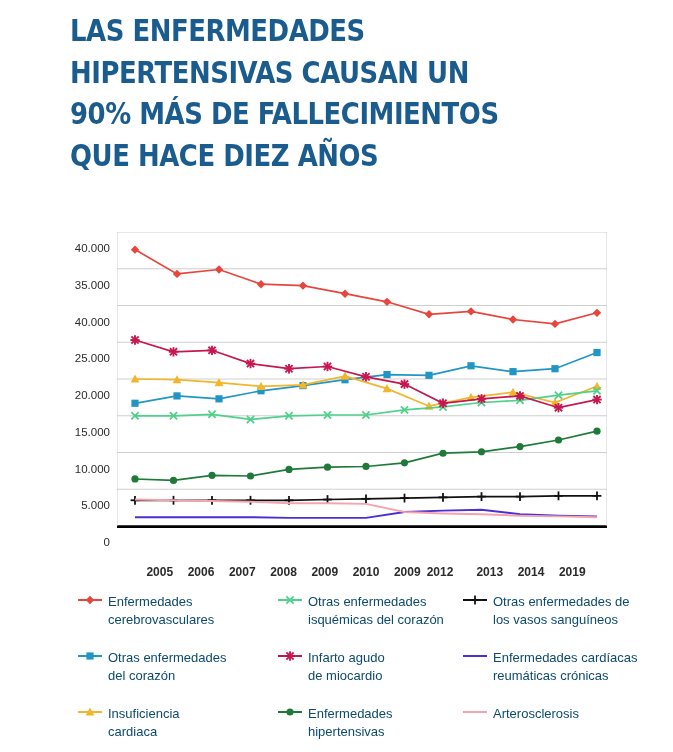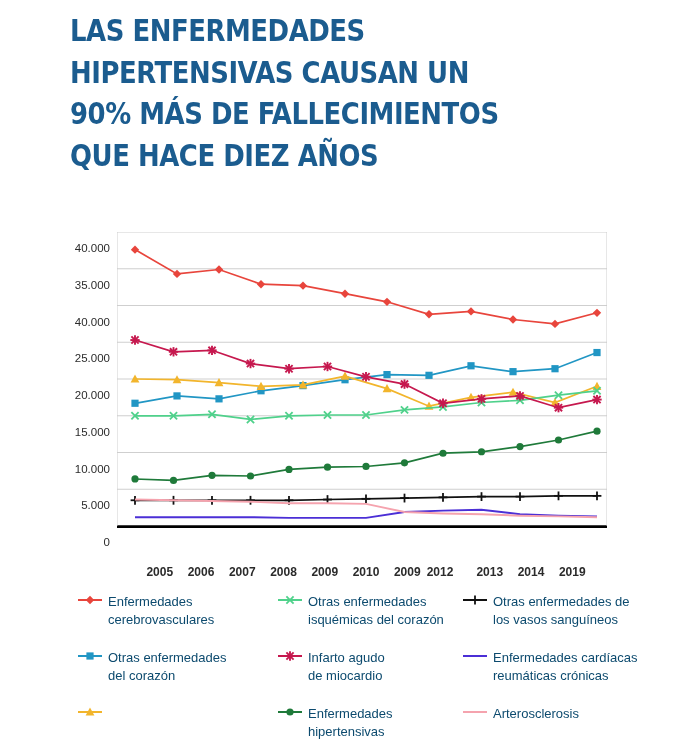--- a/index.html
+++ b/index.html
@@ -523,21 +523,22 @@
               <g>
                 <rect x="8.4" y="3.4" width="7.2" height="7.2" fill="#2196c4"></rect>
               </g>
             </svg></span><span class="legend-text">Otras enfermedades
 del corazón</span></div>
         <div class="legend-item"><span class="legend-marker"><svg width="24" height="14" viewBox="0 0 24 14">
               <line x1="0" x2="24" y1="7" y2="7" stroke="#f2b52c" stroke-width="2"></line>
               <g>
                 <polygon points="12,2.4 16.4,10.6 7.6000000000000005,10.6" fill="#f2b52c"></polygon>
               </g>
-            </svg></span></div>
+            </svg></span><span class="legend-text">Insuficiencia
+cardiaca</span></div>
       </div>
     <div class="legend-col c2" id="legend-col-1">
         <div class="legend-item"><span class="legend-marker"><svg width="24" height="14" viewBox="0 0 24 14">
               <line x1="0" x2="24" y1="7" y2="7" stroke="#4fd18b" stroke-width="2"></line>
               <g>
                 <line x1="8.4" y1="3.4" x2="15.6" y2="10.6" stroke="#4fd18b" stroke-width="1.8"></line>
                 <line x1="8.4" y1="10.6" x2="15.6" y2="3.4" stroke="#4fd18b" stroke-width="1.8"></line>
               </g>
             </svg></span><span class="legend-text">Otras enfermedades
 isquémicas del corazón</span></div>

